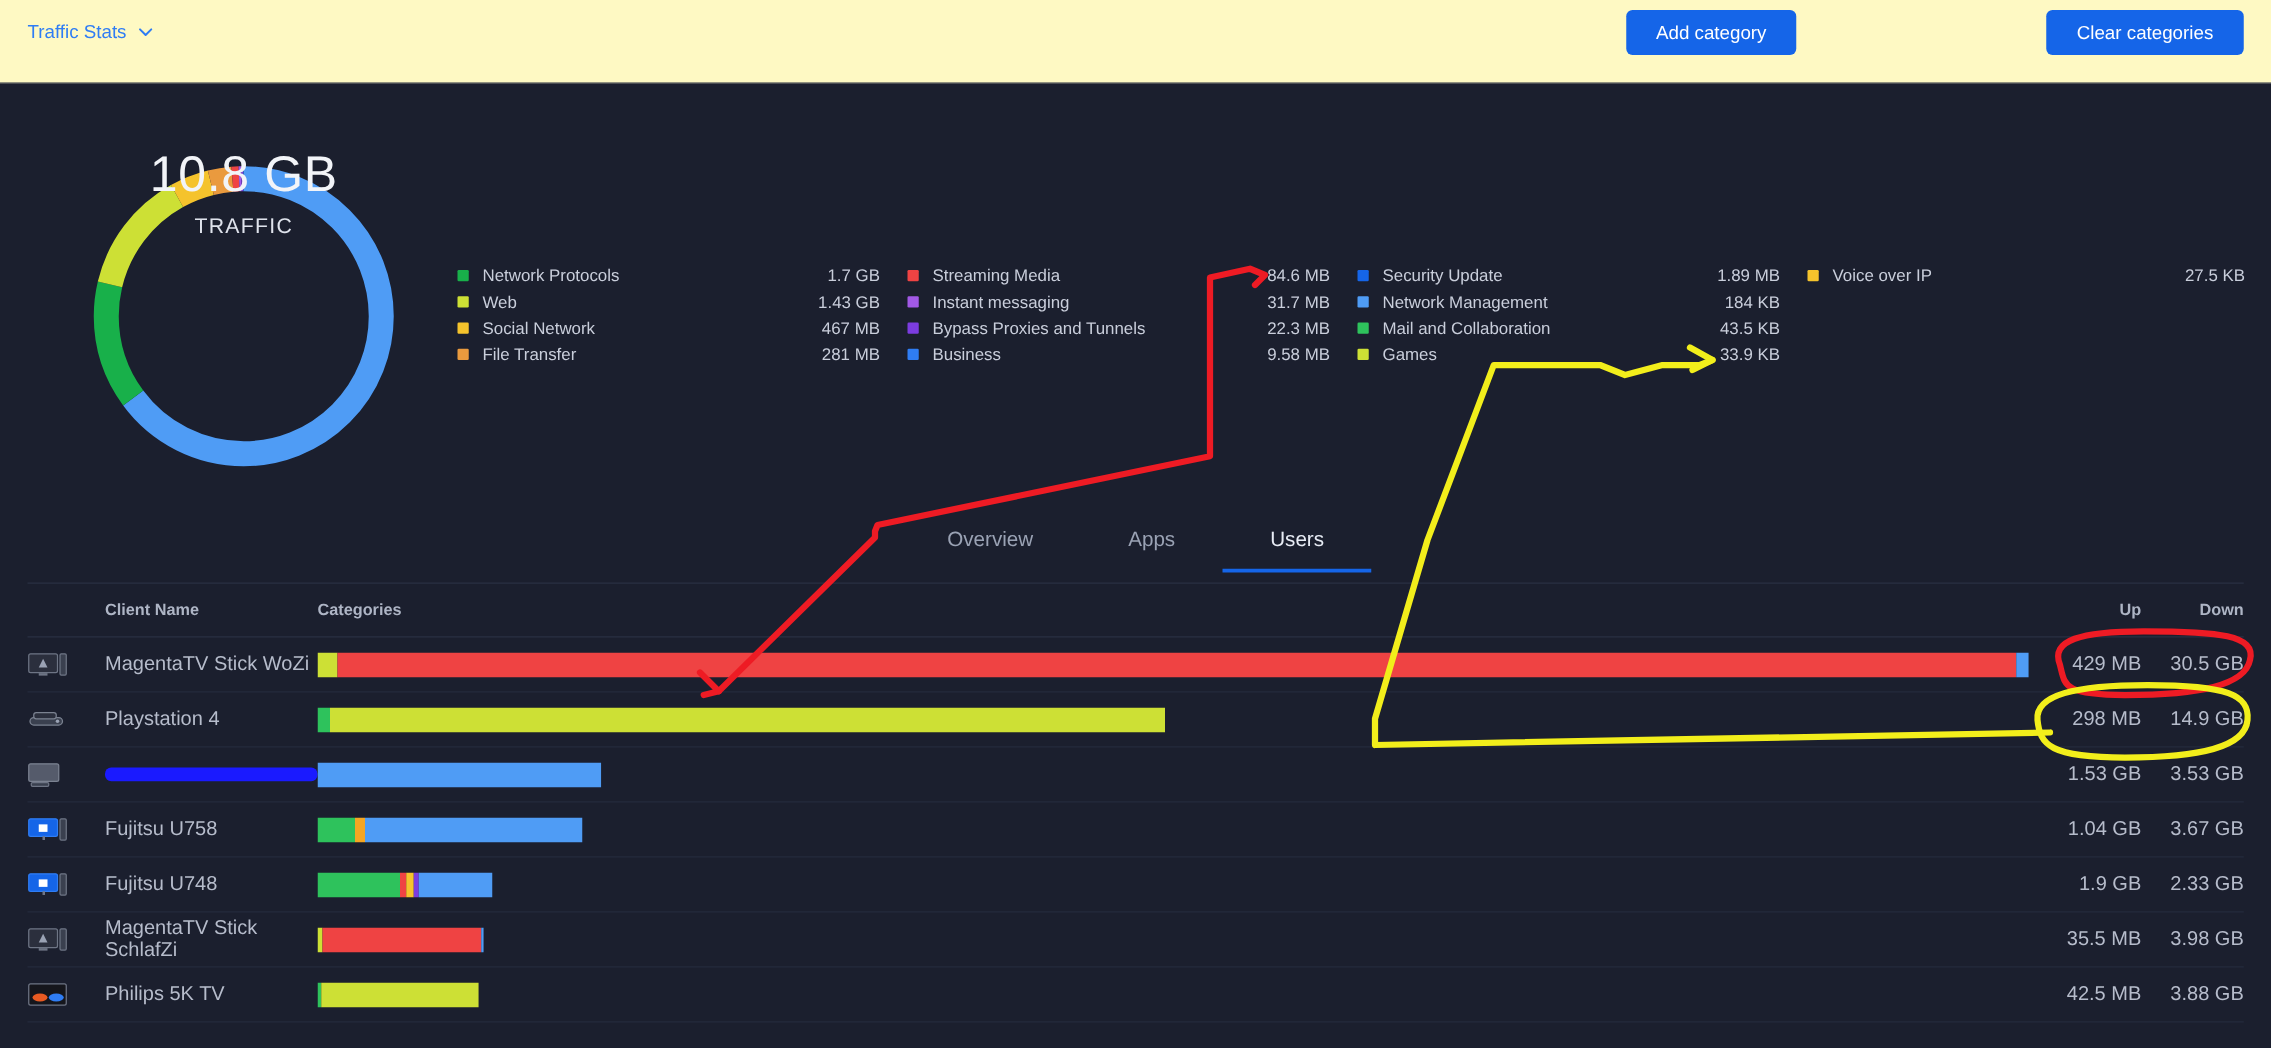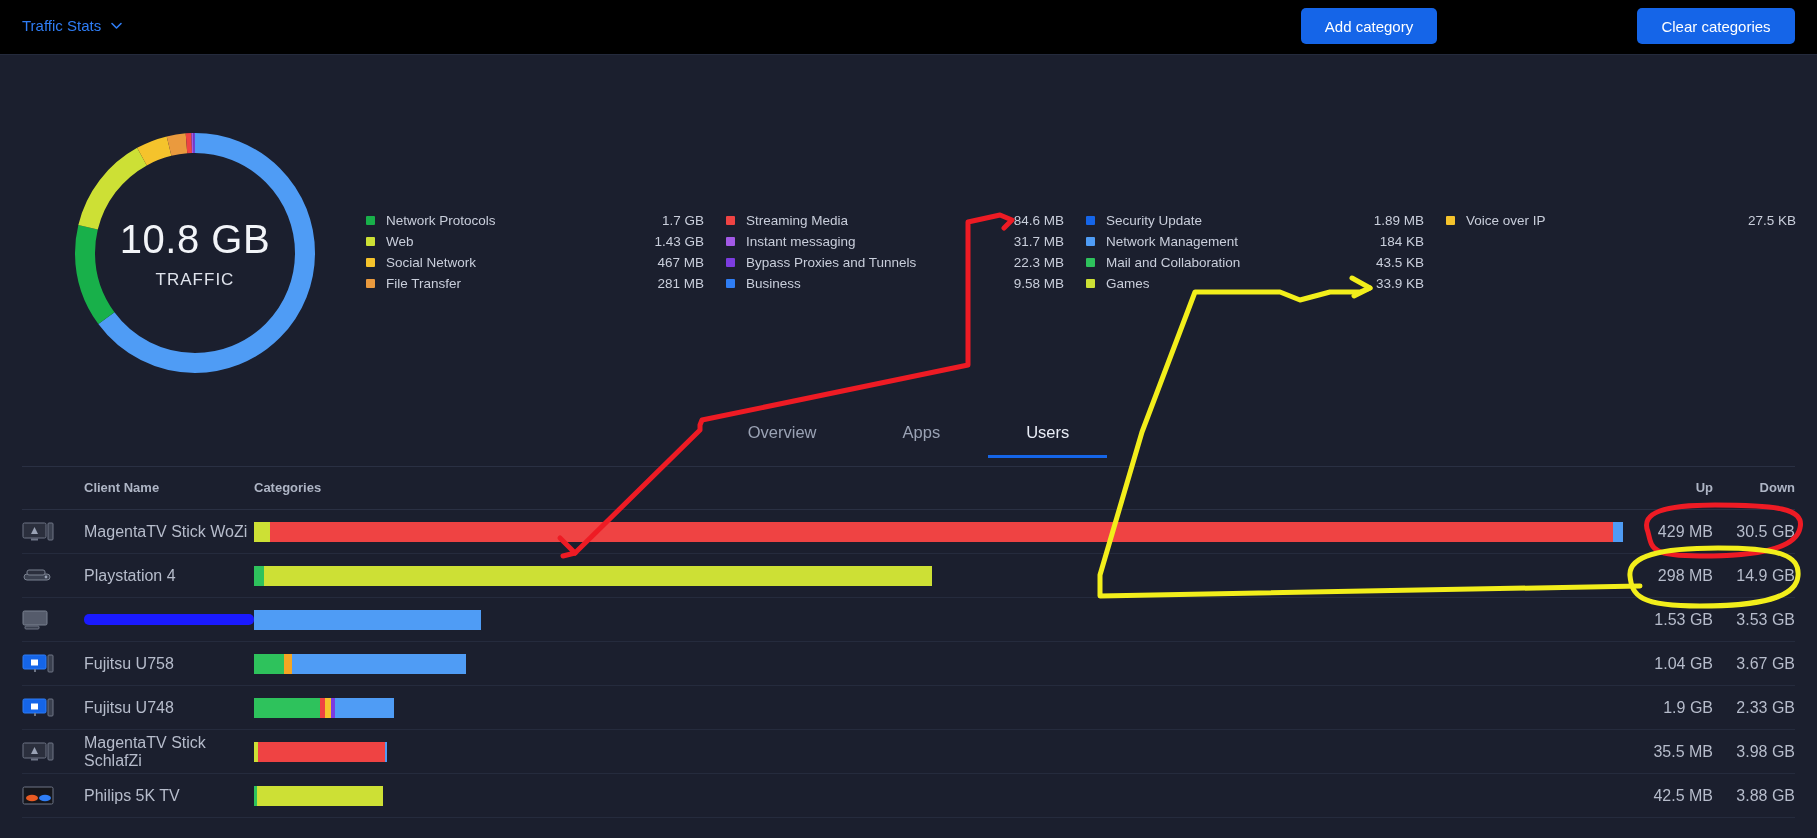--- a/index.html
+++ b/index.html
@@ -6,22 +6,22 @@
   html, body {
     width: 1817px; height: 838px;
     background: #1b1f2e;
     font-family: "Liberation Sans", sans-serif;
     overflow: hidden;
   }
   body { position: relative; color: #c7ccd8; }
 
   
   .topbar {
-    position: absolute; top: 0; left: 0; width: 1817px; height: 55px;
-    background: #000000;
+    position: absolute; top: 0; left: 0; width: 1817px; height: 67px;
+    background: #fef9c3;
     border-bottom: 1px solid #242a3c;
   }
   .tsmenu {
     position: absolute; left: 22px; top: 17px;
     display: flex; align-items: center; gap: 9px;
     cursor: pointer;
   }
   .tsmenu .label { color: #2f7df4; font-size: 15px; }
   .chev { width: 13px; height: 13px; display:block; }
   .chev svg { display:block; }
@@ -39,21 +39,21 @@
 
   
   .donut-wrap {
     position: absolute; left: 60px; top: 118px;
     width: 270px; height: 270px;
   }
   .donut-wrap svg { display:block; }
   .donut-center {
     position: absolute; left: 0; top: 0; width: 270px; height: 270px;
     display: flex; flex-direction: column;
-    align-items: center; justify-content: center;
+    align-items: center; justify-content: flex-start;
     pointer-events: none;
   }
   .donut-total { font-size: 40px; color: #f2f4f8; letter-spacing: .5px; }
   .donut-sub   { font-size: 17px; color: #dfe3ec; margin-top: 8px; letter-spacing: 1px; }
 
   
   .legend {
     position: absolute; top: 210px; left: 366px;
     width: 1430px;
     display: grid;
@@ -70,21 +70,21 @@
     margin-right: 11px; border-radius: 1px;
   }
   .legname { color: #c9cedb; white-space: nowrap; }
   .legval  { margin-left: auto; color: #c9cedb; padding-right: 22px; }
   .legcol:nth-child(4) .legval { padding-right: 0; }
 
   
   .tabs {
     position: absolute; top: 415px; left: 0; width: 1817px; height: 52px;
     display: flex; justify-content: center; align-items: flex-start;
-    gap: 10px;
+    gap: 0;
   }
   .tab {
     font-size: 16.5px; color: #9aa2b4;
     padding: 8px 38px 16px 38px;
     cursor: pointer; position: relative;
     white-space: nowrap;
   }
   .tab.active { color: #e8ecf5; }
   .tab.active::after {
     content: ""; position: absolute; left: 0; right: 0; bottom: 0;

